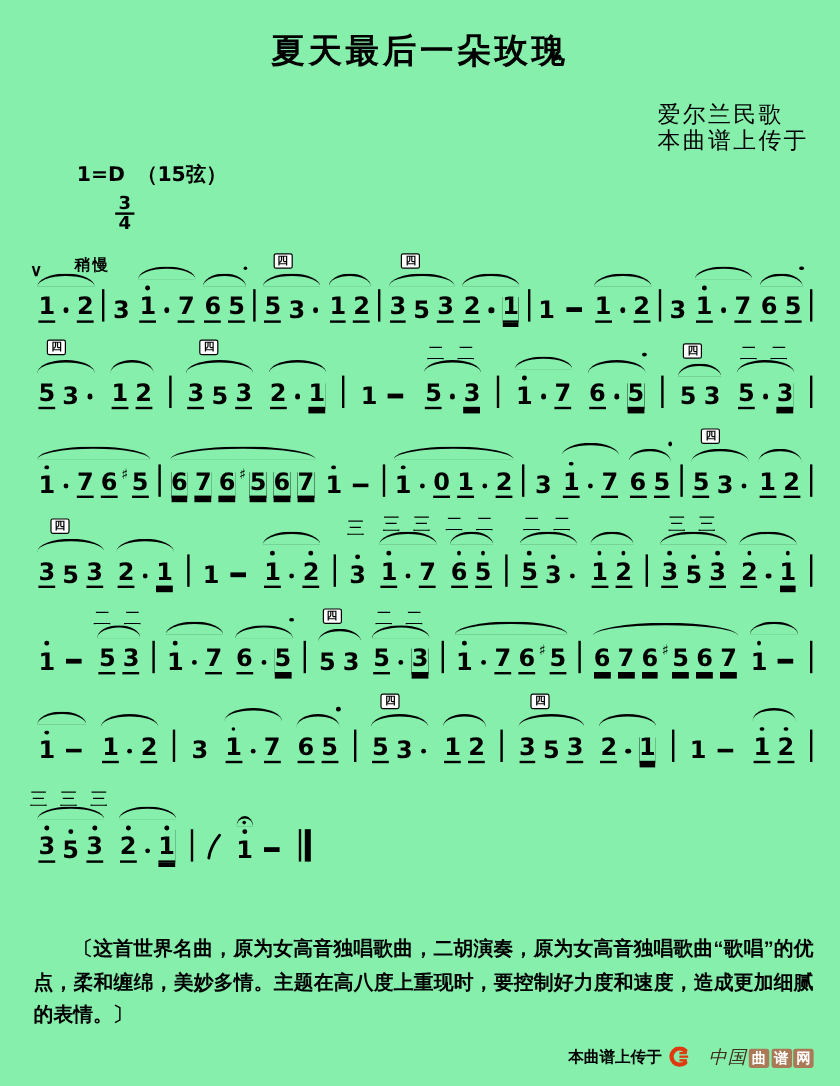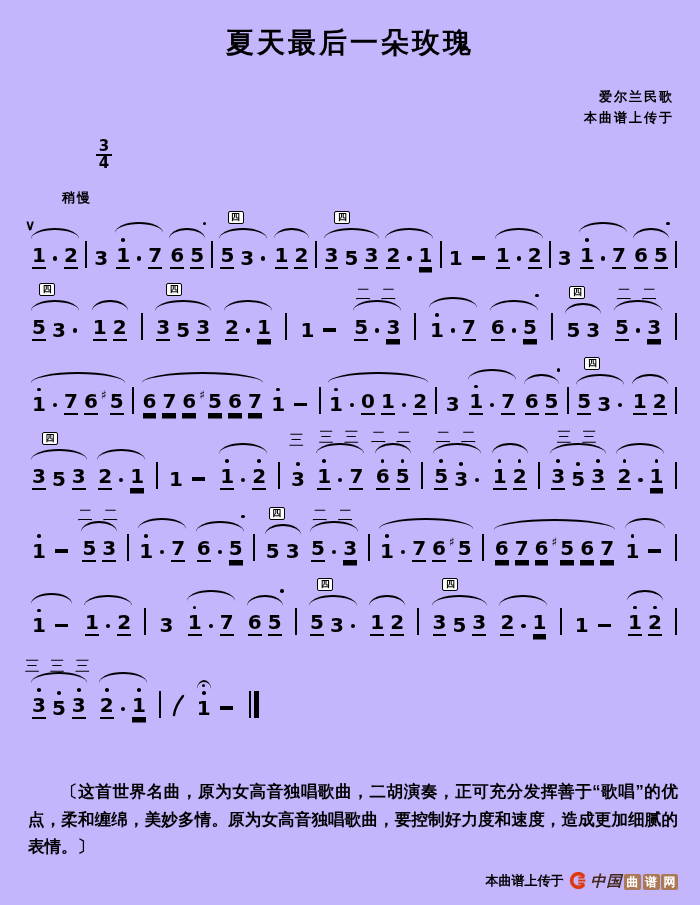--- a/index.html
+++ b/index.html
@@ -1,23 +1,23 @@
 <!DOCTYPE html>
 <html><head>
 <meta charset="utf-8">
 <style>
   html,body{margin:0;padding:0;background:#ffffff;}
-  .page{position:relative;width:700px;height:905px;background:#c4b5fd;overflow:hidden;
+  .page{position:relative;width:700px;height:905px;background:#86efac;overflow:hidden;
         font-family:"Liberation Sans",sans-serif;color:#000;}
 
   .title{position:absolute;top:24px;left:0;width:100%;text-align:center;margin:0;
          font-size:28px;font-weight:900;letter-spacing:3px;}
 
-  .credits{position:absolute;top:86px;right:26px;font-size:13px;font-weight:700;
-           line-height:21px;text-align:right;letter-spacing:2px;}
+  .credits{position:absolute;top:86px;right:26px;font-size:19px;font-weight:400;
+           line-height:21px;text-align:left;letter-spacing:2px;}
 
   .meta{position:absolute;top:134px;left:64px;}
   .keyline{font-size:17px;font-weight:700;font-family:"DejaVu Sans",sans-serif;}
   .keyline .tuning{margin-left:10px;font-weight:700;}
   .timesig{margin:5px 0 0 32px;width:16px;text-align:center;font-weight:800;
            font-size:15px;line-height:15px;font-family:"DejaVu Sans",sans-serif;}
   .ts-top{border-bottom:2px solid #000;padding-bottom:0px;}
   .tempo{margin-top:18px;margin-left:-2px;font-size:13px;font-weight:900;letter-spacing:2px;}
 
   
@@ -60,37 +60,40 @@
   .slide{align-self:flex-end;margin:0 2px 2px;display:inline-flex;}
 
   
   .annotation{position:absolute;top:778px;left:28px;right:22px;margin:0;
               font-size:16.5px;font-weight:700;line-height:27.5px;
               text-align:justify;text-indent:2em;}
 
   .footer{position:absolute;top:872px;right:22px;display:flex;align-items:flex-start;gap:5px;}
   .upload{font-size:13px;font-weight:700;}
   .logo{display:inline-flex;align-items:center;}
-  .brand-cn{font-size:15px;font-weight:700;font-style:italic;color:#43281c;letter-spacing:1px;}
+  .brand-cn{font-size:15px;font-weight:400;font-style:italic;color:#43281c;letter-spacing:1px;margin-left:12px;}
   .boxchar{display:inline-block;background:#aa7a58;color:#fff;font-size:12px;font-weight:700;
            line-height:14px;padding:1px 2.5px;margin-left:1.5px;border-radius:2px;}
 </style>
 </head>
 <body>
 
 <div class="page">
 
   <h1 class="title">夏天最后一朵玫瑰</h1>
 
   <div class="credits">
     <div>爱尔兰民歌</div>
     <div>本曲谱上传于</div>
   </div>
 
   <div class="meta">
+    <div class="keyline">
+      <span>1=D</span><span class="tuning">（15弦）</span>
+    </div>
     <div class="timesig">
       <div class="ts-top">3</div>
       <div class="ts-bottom">4</div>
     </div>
     <div class="tempo">稍慢</div>
   </div>
 
   <div class="score">
       <div class="score-line">
         <span class="group">
@@ -982,21 +985,21 @@
             <span class="dash"></span>
           </span>
         </span>
         <span class="endbar">
           <span class="thin"></span>
           <span class="thick"></span>
         </span>
       </div>
     </div>
 
-  <p class="annotation">〔这首世界名曲，原为女高音独唱歌曲，二胡演奏，正可充分发挥善于“歌唱”的优点，柔和缠绵，美妙多情。原为女高音独唱歌曲，要控制好力度和速度，造成更加细腻的表情。〕</p>
+  <p class="annotation">〔这首世界名曲，原为女高音独唱歌曲，二胡演奏，原为女高音独唱歌曲“歌唱”的优点，柔和缠绵，美妙多情。主题在高八度上重现时，要控制好力度和速度，造成更加细腻的表情。〕</p>
 
   <div class="footer">
     <span class="upload">本曲谱上传于</span>
     <span class="logo">
       <svg width="17" height="17" viewBox="0 0 17 17" aria-hidden="true">
         <path d="M14 3.5 A6.8 6.8 0 1 0 14 13.5" fill="none" stroke="#e0390f" stroke-width="3.6" stroke-linecap="round"></path>
         <rect x="9.2" y="4.6" width="6.2" height="1.9" fill="#e0390f"></rect>
         <rect x="9.2" y="7.6" width="7.3" height="1.9" fill="#e0390f"></rect>
         <rect x="9.2" y="10.6" width="6.2" height="1.9" fill="#e0390f"></rect>
       </svg>

